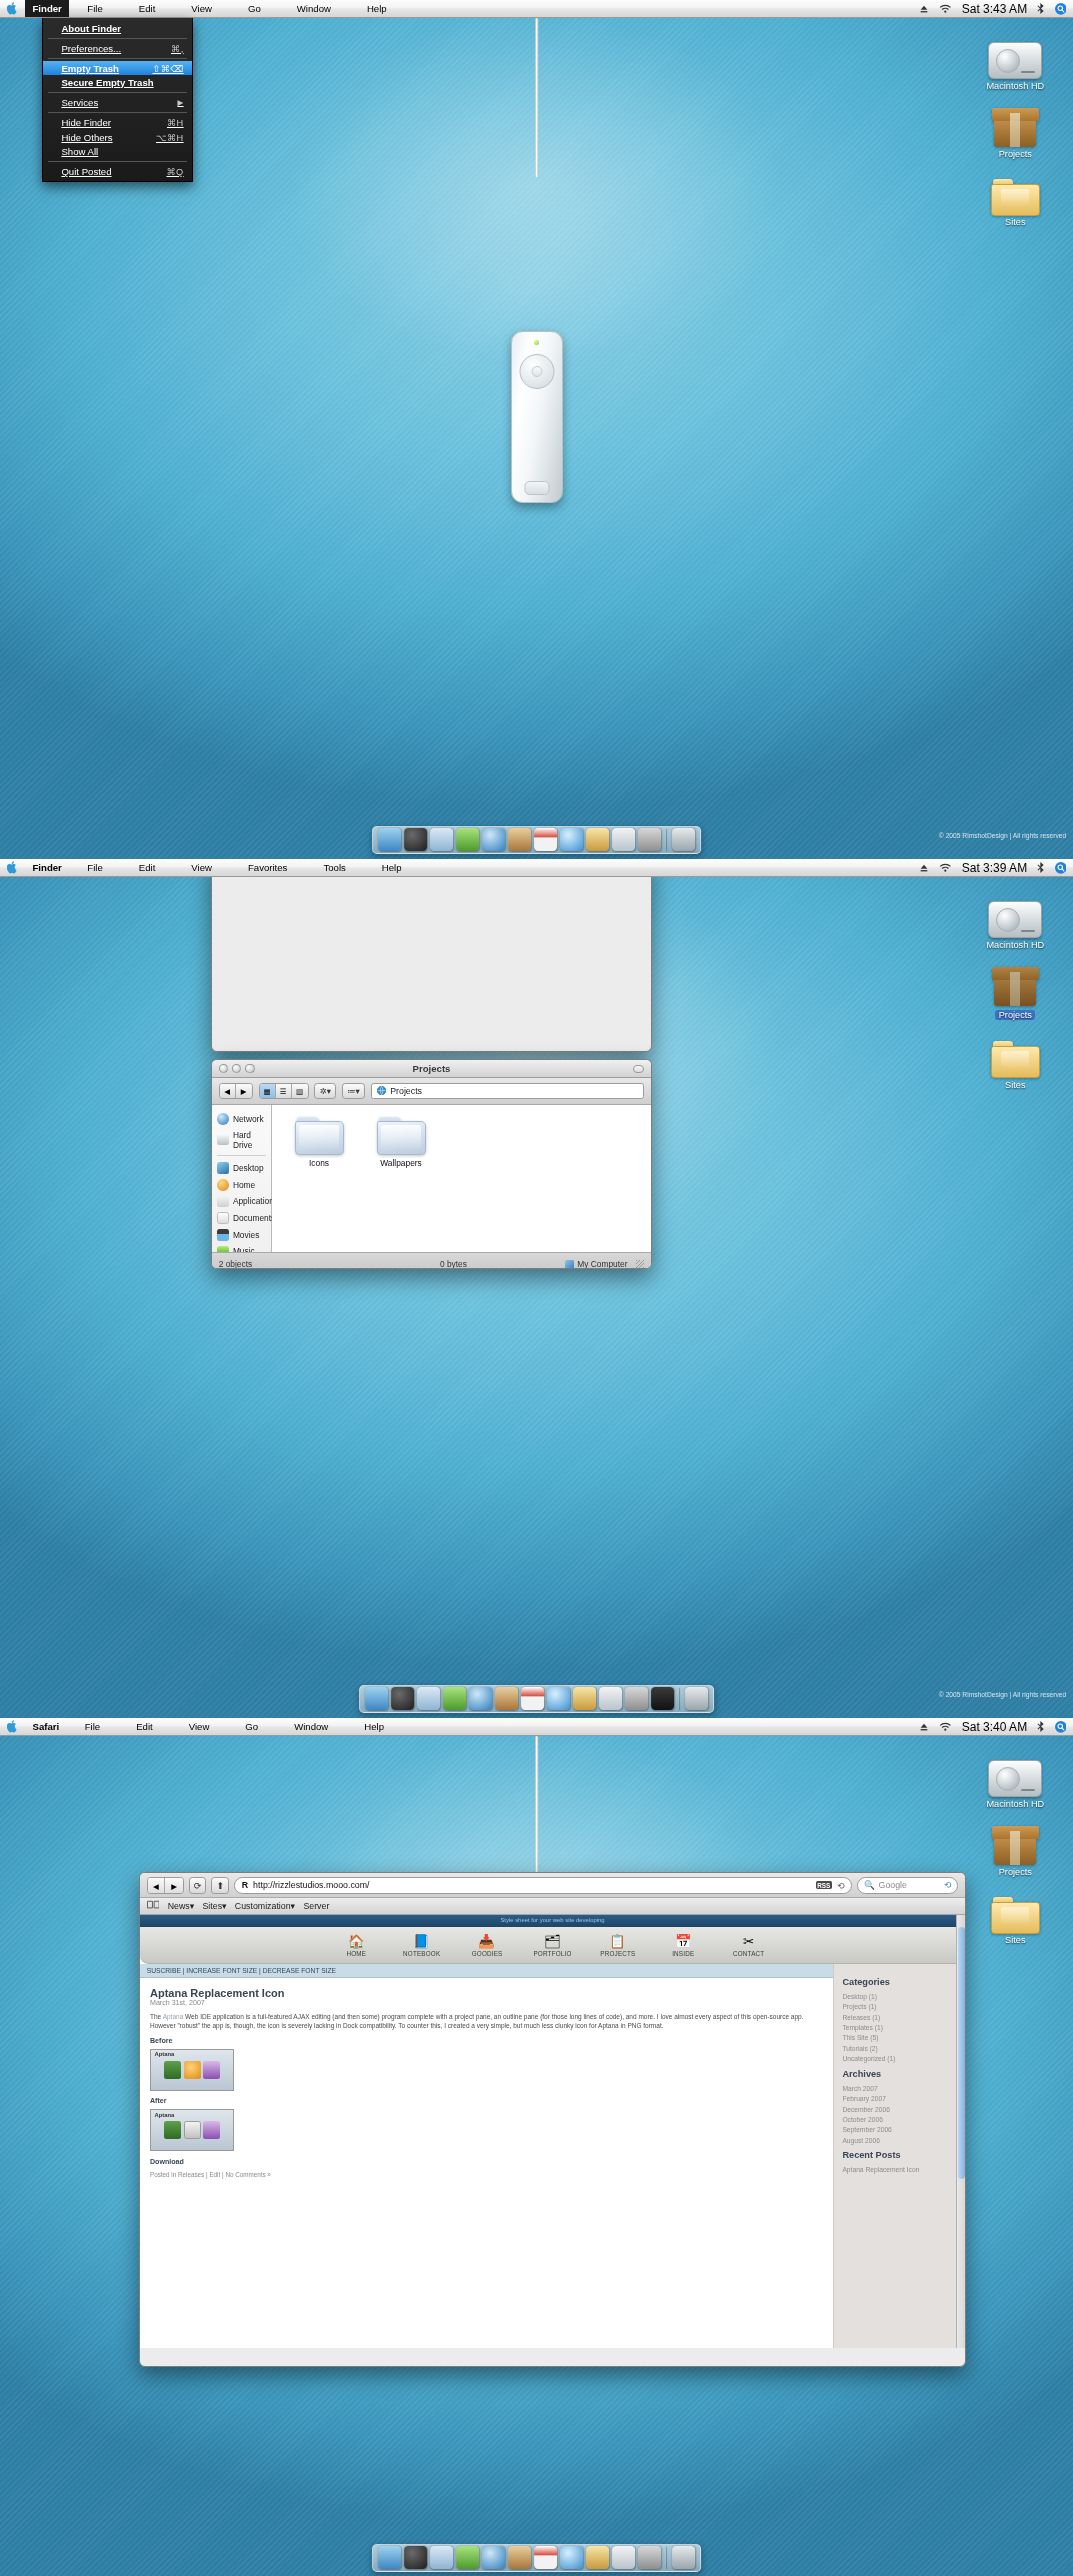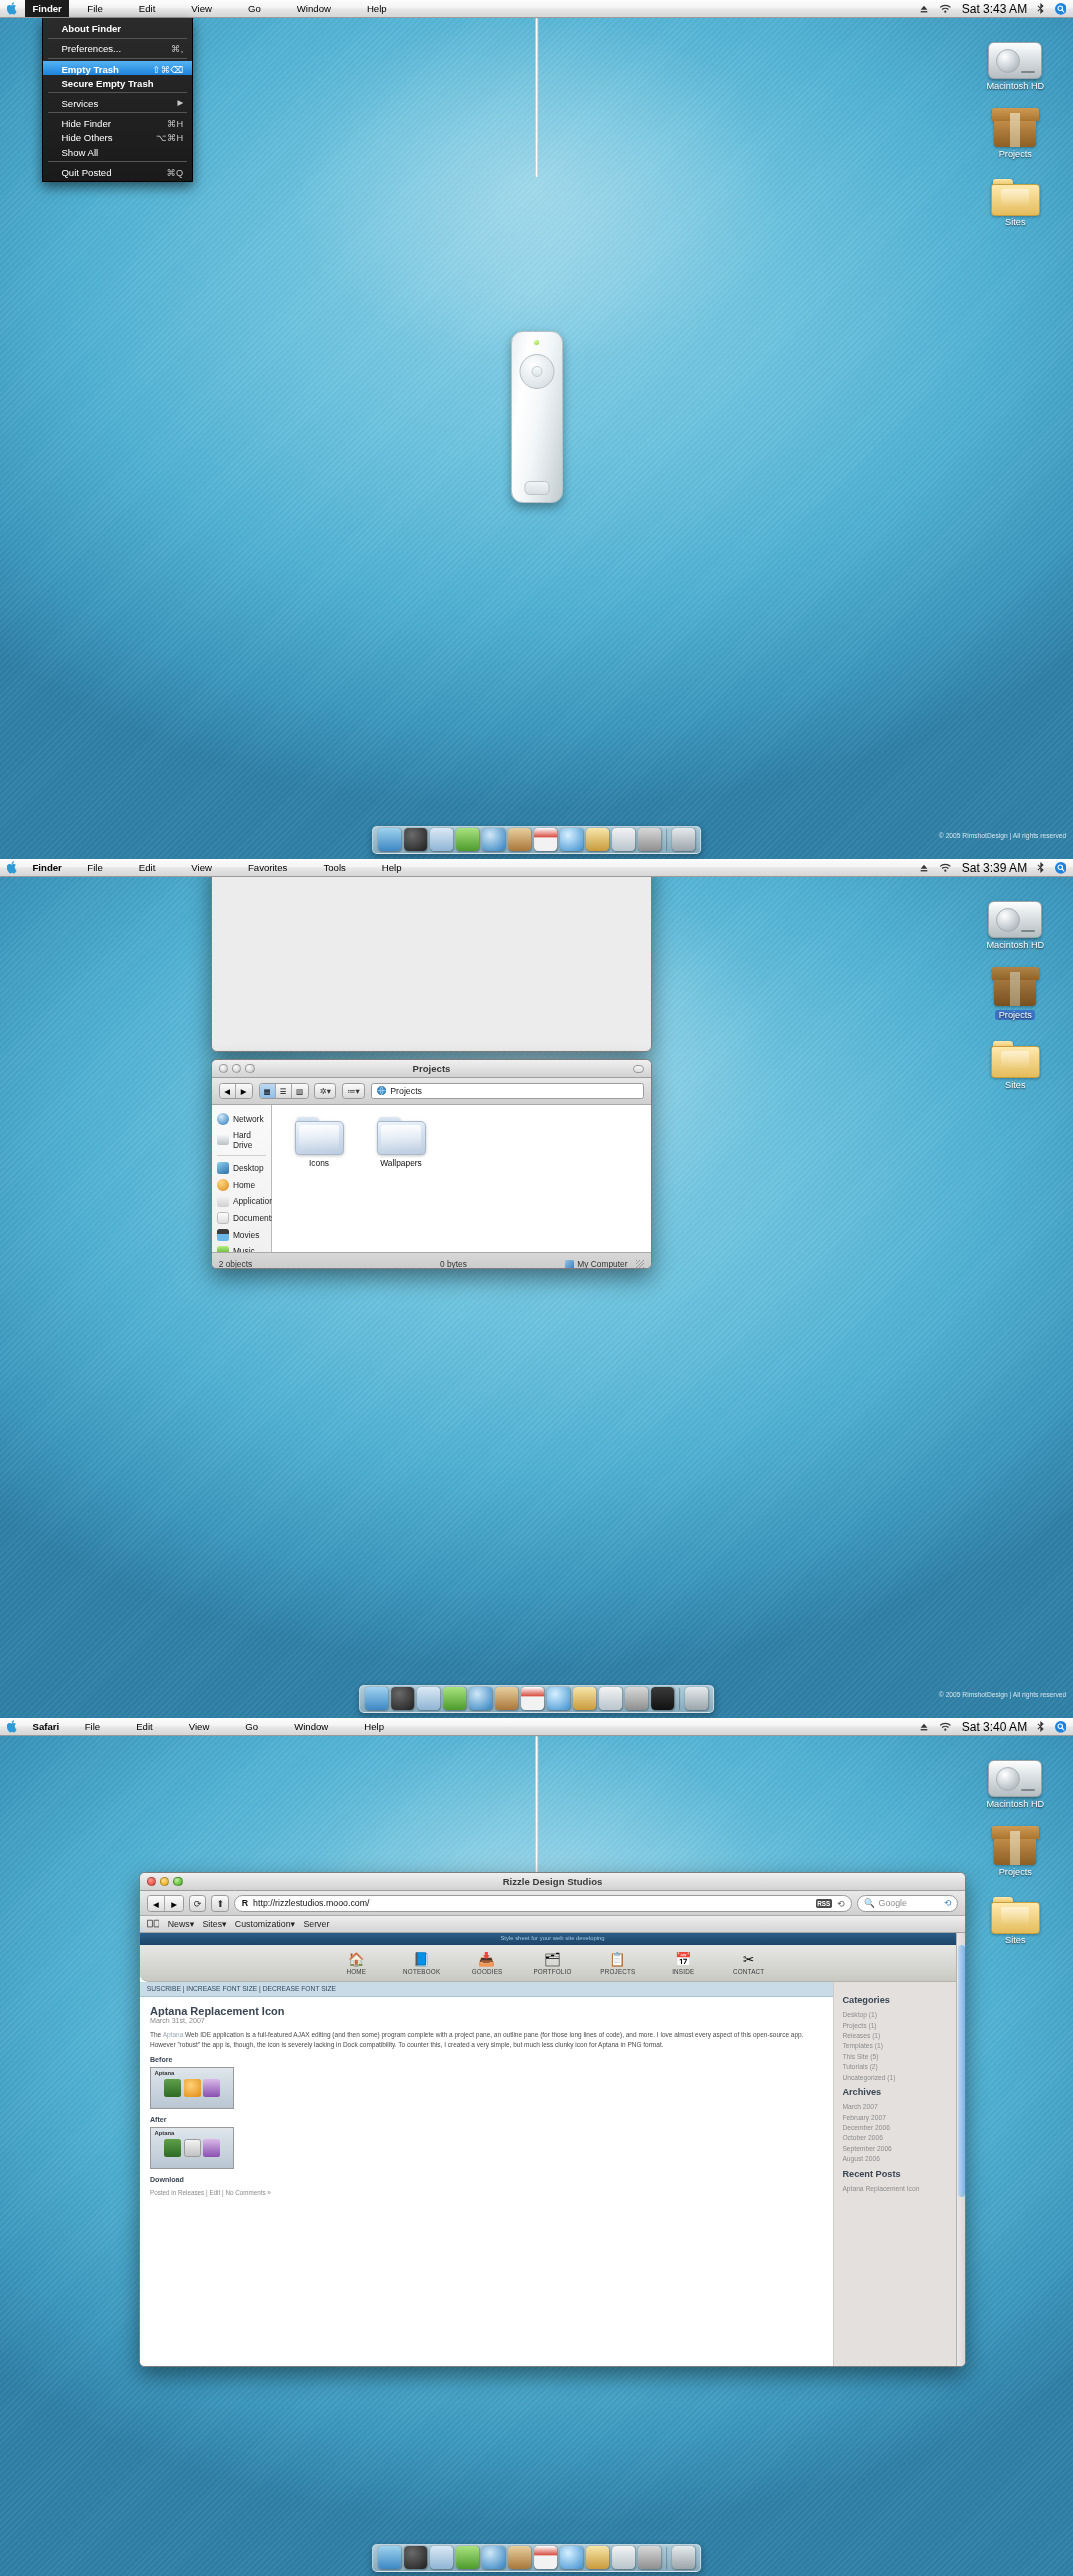--- a/index.html
+++ b/index.html
@@ -50,22 +50,22 @@
   .mi{ display:inline-flex; align-items:center; }
 
   
   .dropdown{
     position:absolute; top:18.4px; left:42px; width:151px; z-index:50;
     background:linear-gradient(180deg,#2b2b2b,#1a1a1a);
     border:0.8px solid #000; border-top:none;
     box-shadow:0 5px 11.7px rgba(0,0,0,.55);
     padding:2.5px 0; color:#fff; font-size:9.6px;
   }
-  .ditem{ display:flex; justify-content:space-between;
-          padding:2.5px 8.4px 2.5px 18.4px; height:14.3px; }
+  .ditem{ display:flex; align-items:center; justify-content:space-between;
+          padding:2.5px 8.4px 2.5px 18.4px; height:14.3px;text-decoration:underline; }
   .ditem .shk{ color:#c9c9c9; font-size:9.2px; letter-spacing:0.4px;}
   .ditem.sel{ background:linear-gradient(180deg,#55b4f2,#1f82dc); }
   .ditem.sel .shk{ color:#fff; }
   .ditem .arrow{ font-size:7.5px; }
   .dsep{ height:0.8px; background:#555; margin:2.5px 5px; }
   .ditem b{ font-weight:bold; }
 
   
   .dicons{ position:absolute; right:11.7px; top:34px; width:92px; z-index:20; }
   .dicon{ text-align:center; margin-bottom:11.7px; }
@@ -673,28 +673,20 @@
             <div class="tab"></div>
             <div class="bd"></div>
             <div class="gl"></div>
           </div>
         </div>
       <div class="lbl">Sites</div>
     </div>
   </div>
 
   <div class="win" style="left:139px; top:154px; width:827px; height:495px;">
-    <div class="titlebar">
-      <div class="lights">
-        <div class="lt r"></div>
-        <div class="lt y"></div>
-        <div class="lt g"></div>
-      </div>
-      <div class="wtitle">Rizzle Design Studios</div>
-    </div>
 
     <div class="urlrow">
       <div class="seg" style="height:17px">
         <div style="width:17.6px;height:17px">◀</div>
         <div style="width:17.6px;height:17px">▶</div>
       </div>
       <div class="rbtn">⟳</div>
       <div class="rbtn">⬆</div>
       <div class="urlbox">
         <span style="font-weight:bold">R</span>

